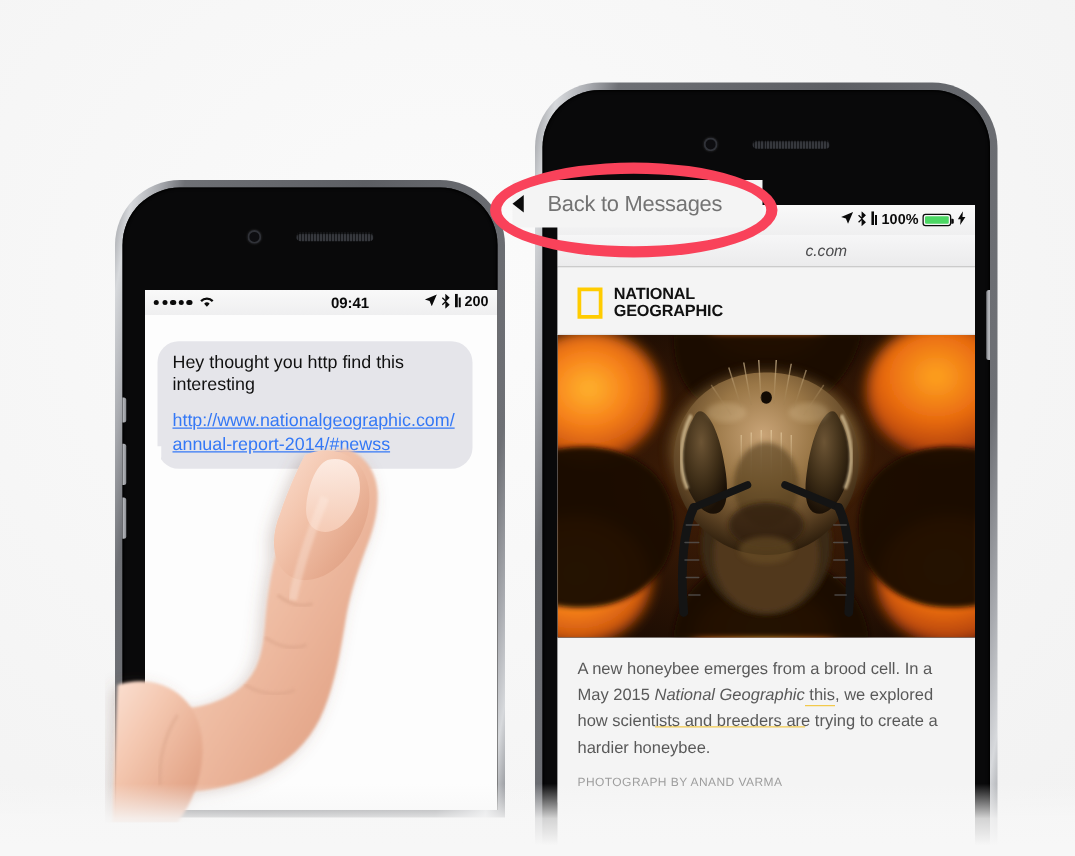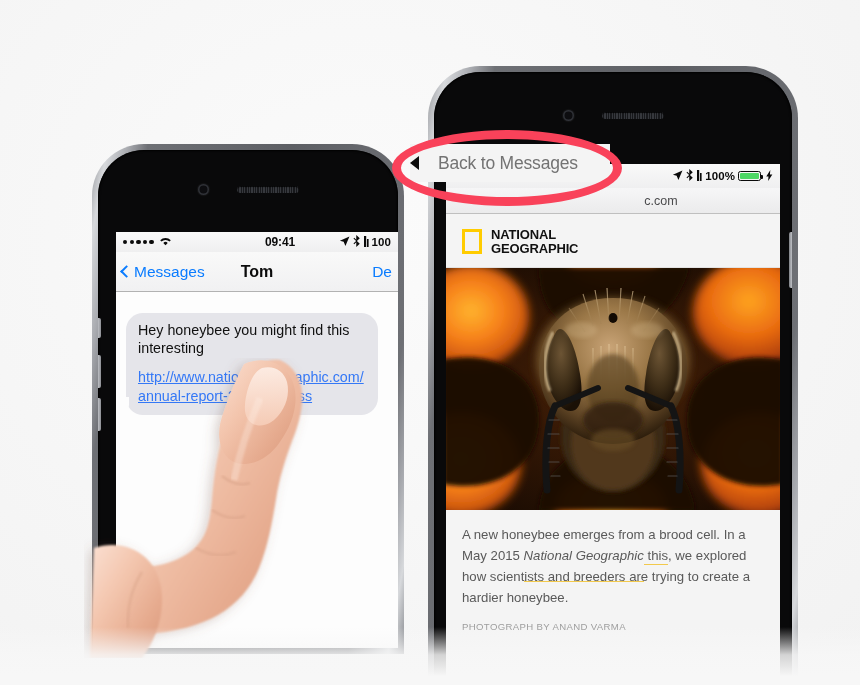--- a/index.html
+++ b/index.html
@@ -230,21 +230,21 @@
     display: flex;
     align-items: center;
     justify-content: center;
     font-size: 12.5px;
     color: #4b4b4d;
   }
   .ng-header {
     background: #f4f4f4;
     padding: 14px 16px 12px;
     display: flex;
-    align-items: center;
+    align-items: flex-end;
     gap: 9px;
     border-bottom: 1px solid #e2e2e2;
   }
   .ng-rect {
     width: 20px; height: 25px;
     border: 3.2px solid #fc0;
     flex: 0 0 auto;
   }
   .ng-word {
     font-family: "Liberation Sans", sans-serif;
@@ -367,39 +367,31 @@
               <svg width="8" height="12" viewBox="0 0 8 13">
                   <path d="M3.2 0 7 3.4 3.9 6.5 7 9.6 3.2 13V7.8L1 9.9.2 9.1l2.8-2.6L.2 3.9 1 3.1l2.2 2.1z" fill="#0a0a0a"></path>
                 </svg>
             </span>
             <span>
               <svg width="5" height="11" viewBox="0 0 5 11">
                   <rect x="0" y="0" width="2.2" height="11" fill="#0a0a0a"></rect>
                   <rect x="3" y="3" width="1.6" height="8" fill="#0a0a0a"></rect>
                 </svg>
             </span>
-            <span>100</span>
+            <span>200</span>
           </span>
         </div>
 
-        <div class="navbar">
-          <span class="nav-back">
-            <i class="chev"></i>
-            <span>Messages</span>
-          </span>
-          <span class="nav-title">Tom</span>
-          <span class="nav-right">De</span>
-        </div>
 
         <div class="thread">
           <div class="thread-meta">
           </div>
           <div class="bubble-wrap">
             <div class="bubble">
-              <span>Hey honeybee you might find this interesting</span>
+              <span>Hey thought you http find this interesting</span>
               <a class="bubble-link">http://www.nationalgeographic.com/annual-report-2014/#newss</a>
             </div>
           </div>
         </div>
       </div>
 
       <div class="btn-side" style="left:-2px; top:168px; width:5px; height:20px;"></div>
       <div class="btn-side" style="left:-2px; top:205px; width:5px; height:33px;"></div>
       <div class="btn-side" style="left:-2px; top:248px; width:5px; height:33px;"></div>
     </div>
@@ -439,21 +431,21 @@
               </span>
             <span style="margin-left:2px;">
               <svg width="7" height="11" viewBox="0 0 7 12">
                   <path d="M4.4 0 0 7h2.4L2 12 6.6 5H4z" fill="#0a0a0a"></path>
                 </svg>
             </span>
           </span>
         </div>
 
         <div class="safari-bar">
-          <span style="margin-left:96px;">c.com</span>
+          <span style="margin-left:96px;font-style:italic;">c.com</span>
         </div>
 
         <div class="ng-header">
           <span class="ng-rect"></span>
           <span class="ng-word">
             <div>NATIONAL</div>
             <div>GEOGRAPHIC</div>
           </span>
         </div>
 

